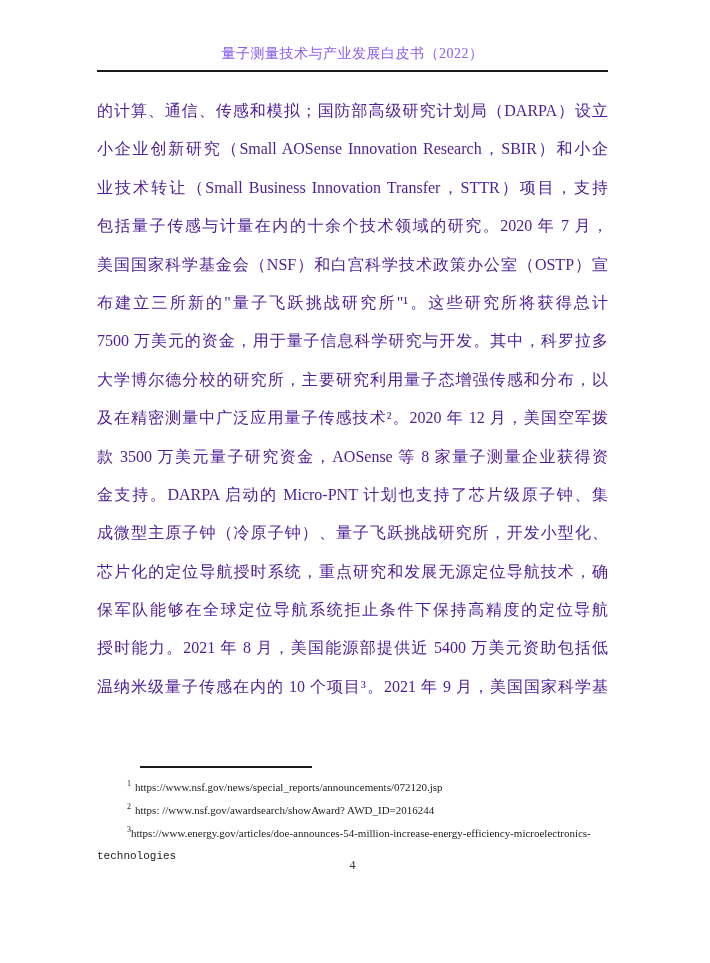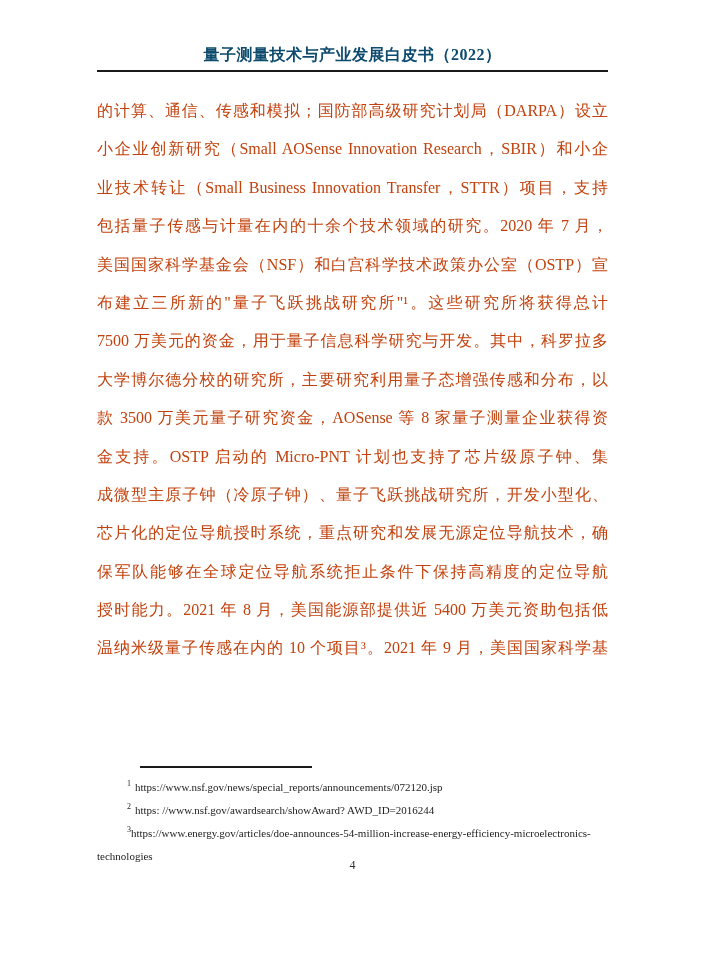--- a/index.html
+++ b/index.html
@@ -12,24 +12,24 @@
     color: #151515;
     overflow: hidden;
   }
   
   .header-title {
     position: absolute;
     top: 45px;
     left: 97px;
     width: 511px;
     text-align: center;
-    font-size: 16px;
-    font-weight: bold;
+    font-size: 14px;
+    font-weight: normal;
     letter-spacing: 0.5px;
-    color: #0c4a6e;
+    color: #8b5cf6;
   }
   .header-rule {
     position: absolute;
     top: 70px;
     left: 97px;
     width: 511px;
     height: 0;
     border-top: 2px solid #1a1a1a;
   }
   
@@ -40,21 +40,21 @@
     width: 511px;
   }
   .body-line {
     height: 38.4px;
     line-height: 38.4px;
     font-size: 16px;
     text-align: justify;
     text-align-last: justify;
     white-space: nowrap;
     overflow: visible;
-    color: #c2410c;
+    color: #4c1d95;
   }
   
   .footnote-rule {
     position: absolute;
     top: 766px;
     left: 140px;
     width: 172px;
     height: 0;
     border-top: 2px solid #1a1a1a;
   }
@@ -66,20 +66,21 @@
     font-size: 11px;
     color: #222222;
   }
   .footnote-line {
     line-height: 23px;
     padding-left: 30px;
   }
   .footnote-wrap-line {
     line-height: 23px;
     padding-left: 0;
+    font-family: Liberation Mono, monospace;
   }
   .fn-marker {
     font-size: 8px;
     line-height: 0;
   }
   .sup-gap { margin-right: 4px; }
   
   .page-number {
     position: absolute;
     top: 858px;
@@ -100,22 +101,23 @@
 
   <div class="body-block">
     <div class="body-line">的计算、通信、传感和模拟；国防部高级研究计划局（DARPA）设立</div>
     <div class="body-line">小企业创新研究（Small AOSense Innovation Research，SBIR）和小企</div>
     <div class="body-line">业技术转让（Small Business Innovation Transfer，STTR）项目，支持</div>
     <div class="body-line">包括量子传感与计量在内的十余个技术领域的研究。2020 年 7 月，</div>
     <div class="body-line">美国国家科学基金会（NSF）和白宫科学技术政策办公室（OSTP）宣</div>
     <div class="body-line">布建立三所新的"量子飞跃挑战研究所"¹。这些研究所将获得总计</div>
     <div class="body-line">7500 万美元的资金，用于量子信息科学研究与开发。其中，科罗拉多</div>
     <div class="body-line">大学博尔德分校的研究所，主要研究利用量子态增强传感和分布，以</div>
+    <div class="body-line">及在精密测量中广泛应用量子传感技术²。2020 年 12 月，美国空军拨</div>
     <div class="body-line">款 3500 万美元量子研究资金，AOSense 等 8 家量子测量企业获得资</div>
-    <div class="body-line">金支持。OSTP 启动的 Micro-PNT 计划也支持了芯片级原子钟、集</div>
+    <div class="body-line">金支持。DARPA 启动的 Micro-PNT 计划也支持了芯片级原子钟、集</div>
     <div class="body-line">成微型主原子钟（冷原子钟）、量子飞跃挑战研究所，开发小型化、</div>
     <div class="body-line">芯片化的定位导航授时系统，重点研究和发展无源定位导航技术，确</div>
     <div class="body-line">保军队能够在全球定位导航系统拒止条件下保持高精度的定位导航</div>
     <div class="body-line">授时能力。2021 年 8 月，美国能源部提供近 5400 万美元资助包括低</div>
     <div class="body-line">温纳米级量子传感在内的 10 个项目³。2021 年 9 月，美国国家科学基</div>
   </div>
 
   <div class="footnote-rule"></div>
 
   <div class="footnote-block">

